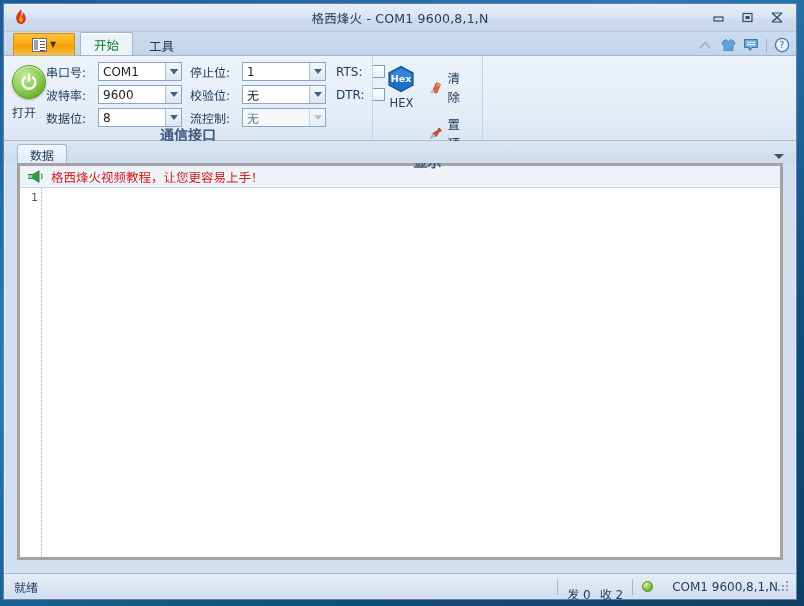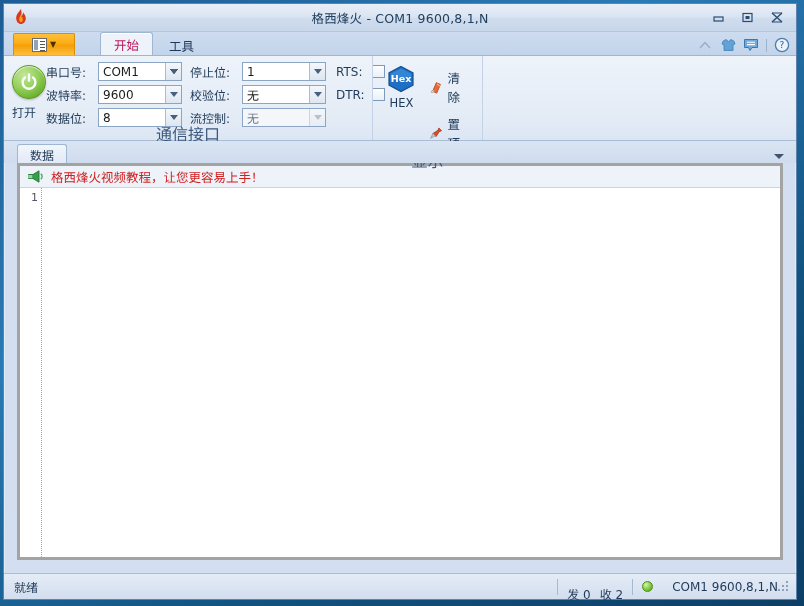--- a/index.html
+++ b/index.html
@@ -103,24 +103,23 @@
     font-size: 12.5px;
     color: #1f3a58;
     border: 1px solid transparent;
     border-bottom: none;
     border-radius: 3px 3px 0 0;
     margin-right: 2px;
   }
   .rtab.active {
     background: #eef3fa;
     border-color: #9fb6d3;
-    color: #be185d;
+    color: #15803d;
     height: 23px;
     box-shadow: inset 0 1px 0 #fff;
-    margin-left: 20px;
   }
   .tabstrip-icons {
     margin-left: auto; margin-right: 6px;
     display: flex; align-items: center; gap: 7px;
     padding-bottom: 2px;
   }
   .tsi { width:16px;height:16px;display:flex;align-items:center;justify-content:center; }
   .tsdiv { width:1px;height:13px;background:#9db4d1; }
 
   
@@ -135,22 +134,23 @@
   .rgroup {
     display: flex; flex-direction: column;
     position: relative;
     padding: 3px 0 0 0;
   }
   .rgroup + .rgroup { border-left: 1px solid #c3d2e6; }
   .rgroup-body { flex: 1; display: flex; align-items: flex-start; padding: 3px 8px 0 8px; }
   .rgroup-label {
     height: 16px; line-height: 16px;
     text-align: center;
-    font-size: 16px;
+    font-size: 14px;
     color: #3c5a7d;
+    font-weight: bold;
   }
 
   
   .powerwrap {
     width: 54px;
     display: flex; flex-direction: column; align-items: flex-start;
     padding-top: 3px;
   }
   .powerbtn {
     width: 34px; height: 34px; border-radius: 50%;

